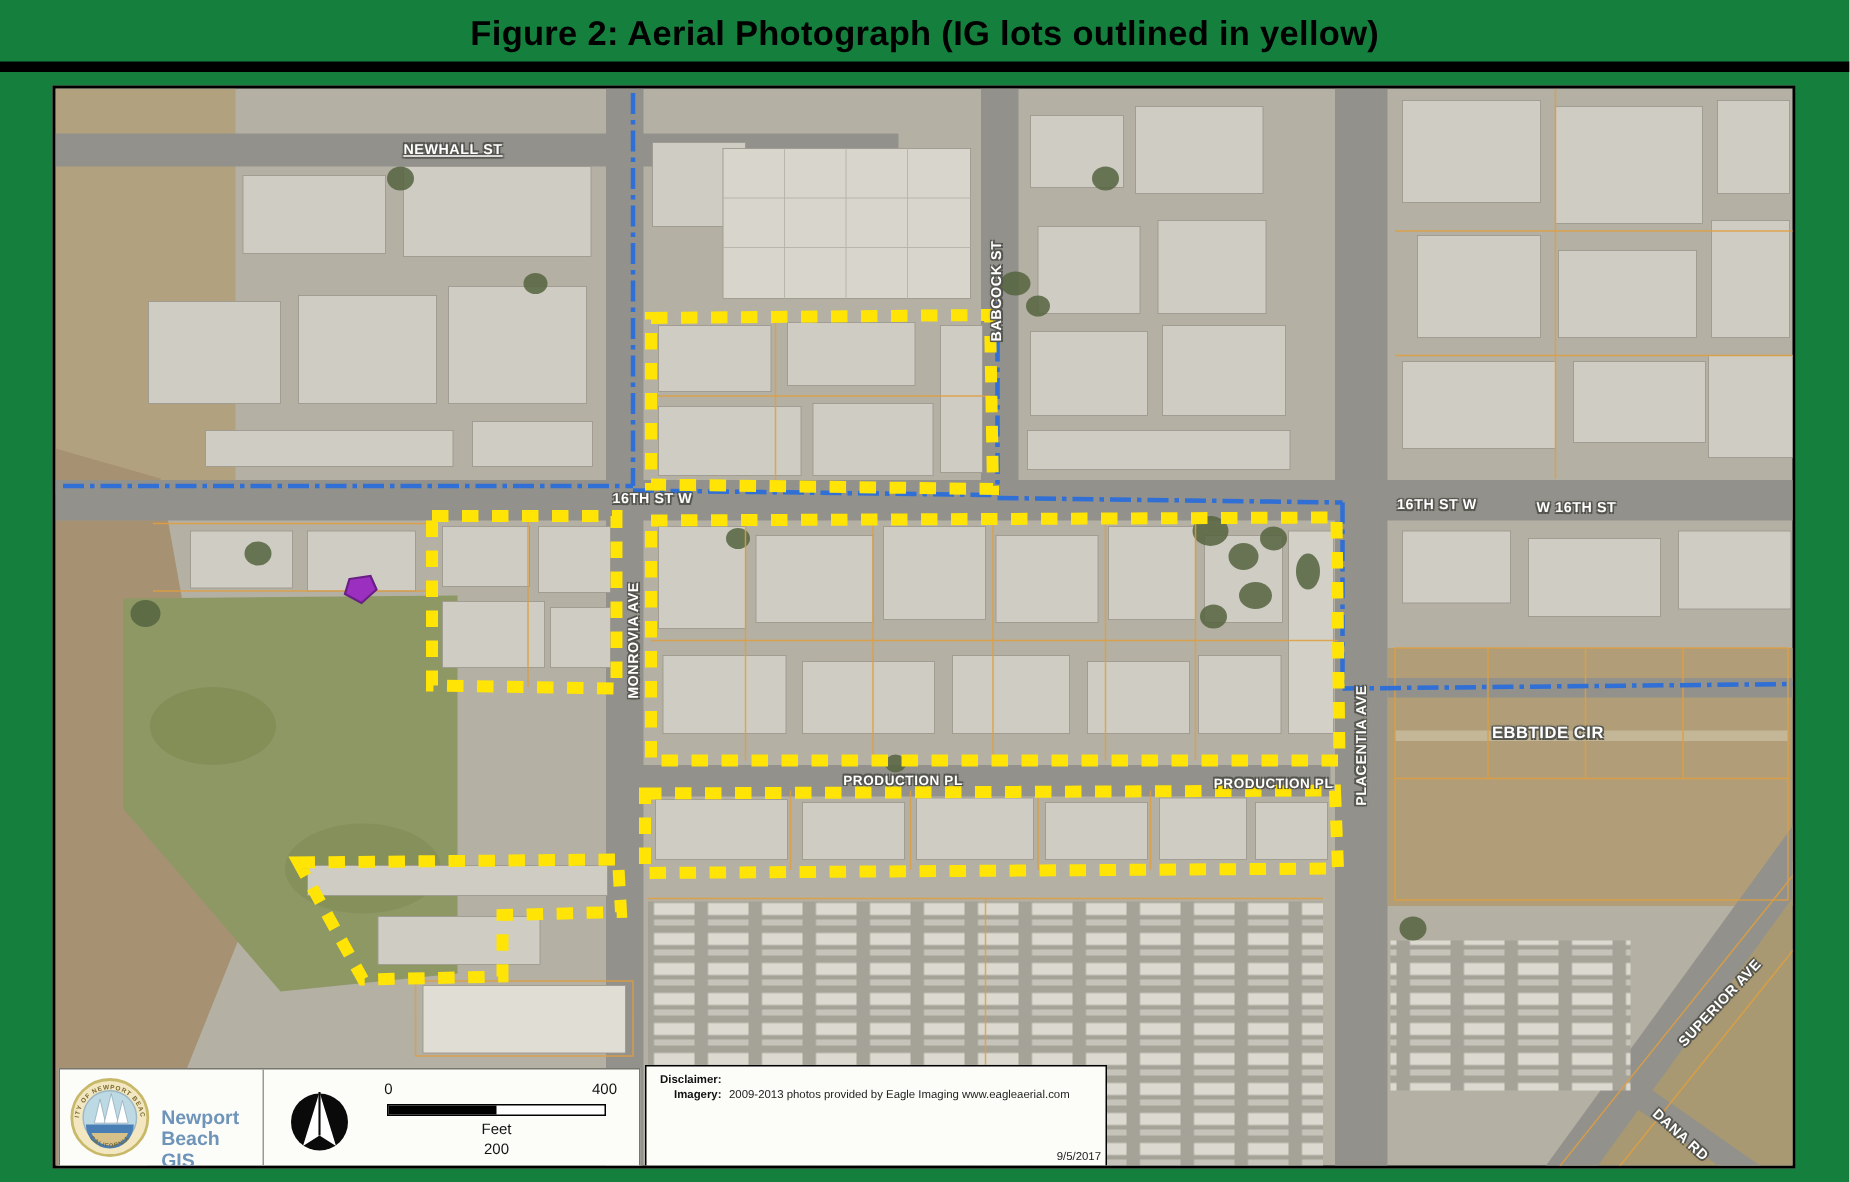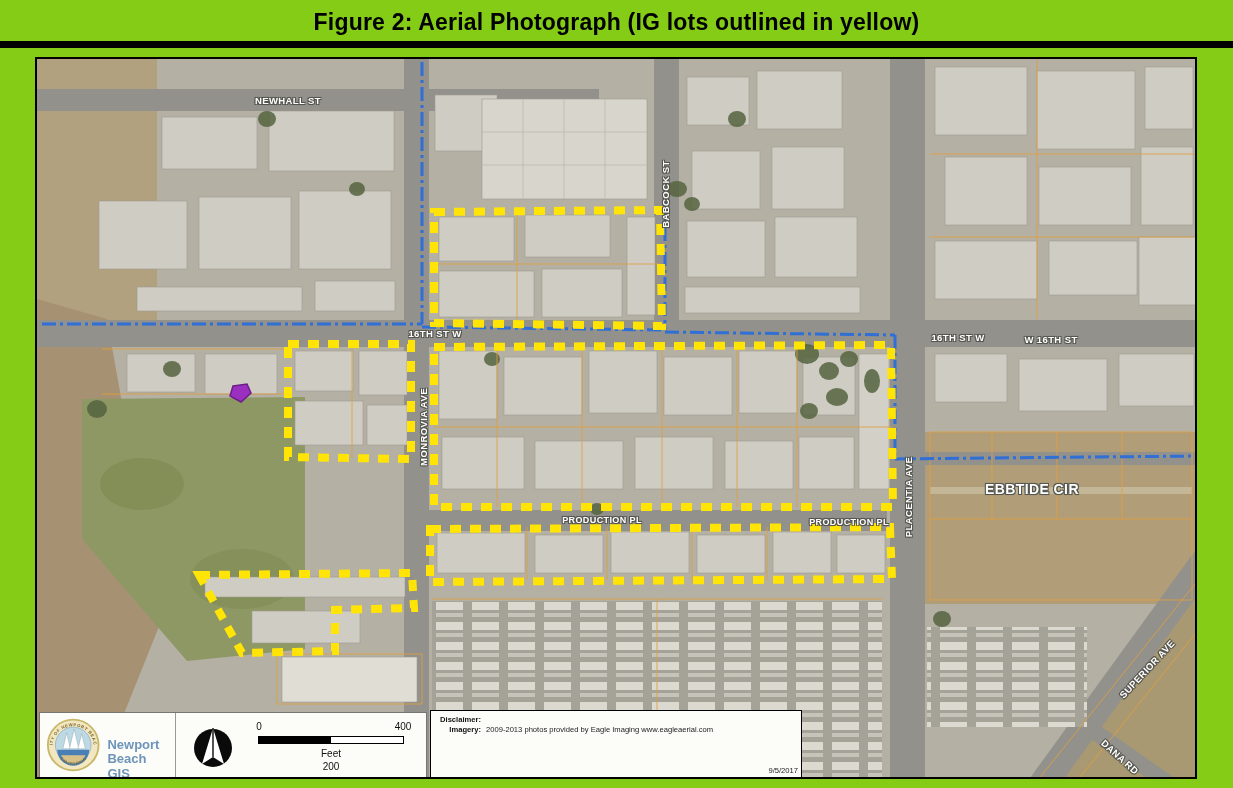--- a/index.html
+++ b/index.html
@@ -1,18 +1,18 @@
 <!DOCTYPE html>
 <html><head>
 <meta charset="utf-8">
 <style>
   * { margin:0; padding:0; box-sizing:border-box; }
   html,body { width:1233px; height:788px; background:#fff; overflow:hidden;
               font-family:"Liberation Sans", sans-serif; }
-  .page { position:relative; width:1233px; height:788px; background:#84cc16; }
+  .page { position:relative; width:1233px; height:788px; background:#15803d; }
 
   .fig-title { position:absolute; left:0; top:9px; width:1233px; text-align:center;
                font-size:23px; font-weight:700; color:#000; letter-spacing:.2px; }
   .title-rule { position:absolute; left:0; top:41px; width:1233px; height:7px; background:#000; }
 
   .map-frame { position:absolute; left:35px; top:57px; width:1162px; height:722px;
                border:2px solid #000; background:#b4b0a4; overflow:hidden; }
   .aerial { position:absolute; left:0; top:0; width:1162px; height:722px; display:block; }
 
   
@@ -33,21 +33,21 @@
   .legend-scale { position:relative; flex:1; }
   .north-arrow { position:absolute; left:14px; top:7px; }
   .scalebar-wrap { position:absolute; left:78px; top:8px; width:160px; }
   .tick { position:absolute; top:0; font-size:10px; color:#111; transform:translateX(-50%); }
   .bar { position:absolute; top:15px; left:4px; width:146px; height:8px; border:1px solid #000;
          background:#fff; display:flex; }
   .bar-half { width:50%; height:100%; background:#000; }
   .unit { position:absolute; top:27px; left:4px; width:146px; text-align:center; font-size:10px; color:#111; }
 
   
-  .disclaimer { position:absolute; left:393px; top:651px; width:372px; height:68px;
+  .disclaimer { position:absolute; left:393px; top:651px; width:308px; height:68px;
                 background:#fcfcf9; border:1px solid #000; padding:4px 5px 12px 4px;
                 font-size:7.6px; line-height:1.3; color:#222; }
   .disc-row { display:flex; gap:5px; }
   .disc-label { width:46px; min-width:46px; text-align:right; font-weight:700; color:#111; }
   .disc-text { flex:1; }
   .disc-row + .disc-row { margin-top:0; }
   .map-date { position:absolute; right:3px; bottom:1px; font-size:7.6px; color:#222; }
 </style>
 </head>
 <body>
@@ -207,30 +207,30 @@
         <polygon points="397,153 623,151 625,267 397,264"></polygon>
         <polygon points="251,285 374,285 374,400 251,398"></polygon>
         <polygon points="397,288 854,286 856,448 397,448"></polygon>
         <polygon points="393,470 853,468 855,520 393,523"></polygon>
         <polygon points="162,516 375,514 377,549 298,551 298,592 205,594"></polygon>
       </g>
 
       <polygon points="196,327 210,325 214,334 204,343 193,337" fill="#9b30c0" stroke="#6a1f86" stroke-width="1.5"></polygon>
     </svg>
 
-    <div class="slabel" style="left:251px; top:41px;">NEWHALL ST</div>
+    <div class="slabel" style="left:265px; top:41px;text-decoration:underline;">NEWHALL ST</div>
     <div class="slabel" style="left:398px; top:274px;">16TH ST W</div>
     <div class="slabel" style="left:921px; top:278px;">16TH ST W</div>
     <div class="slabel" style="left:1014px; top:280px;">W 16TH ST</div>
     <div class="slabel rot-v" style="left:628px; top:135px;">BABCOCK ST</div>
     <div class="slabel rot-v" style="left:386px; top:368px;">MONROVIA AVE</div>
     <div class="slabel" style="left:565px; top:461px; font-size:9px;">PRODUCTION PL</div>
     <div class="slabel" style="left:812px; top:463px; font-size:9px;">PRODUCTION PL</div>
     <div class="slabel rot-v" style="left:871px; top:438px;">PLACENTIA AVE</div>
-    <div class="slabel" style="left:995px; top:430px; font-size:14px;">EBBTIDE CIR</div>
+    <div class="slabel" style="left:995px; top:430px; font-size:11px;">EBBTIDE CIR</div>
     <div class="slabel rot-sup" style="left:1110px; top:610px;">SUPERIOR AVE</div>
     <div class="slabel rot-dana" style="left:1083px; top:698px;">DANA RD</div>
 
     <div class="legend">
       <div class="legend-logo">
         <svg width="58" height="58" viewBox="0 0 58 58">
           <circle cx="29" cy="29" r="27" fill="#f2e7c0" stroke="#c8b96a" stroke-width="2"></circle>
           <circle cx="29" cy="29" r="19" fill="#bcd9e4" stroke="#9db7c4" stroke-width="1"></circle>
           <path d="M12,34 h34 a17,17 0 0 1 -34,0 z" fill="#4a7fb5"></path>
           <path d="M16,40 h26 a14,14 0 0 1 -26,0 z" fill="#d8c188"></path>

